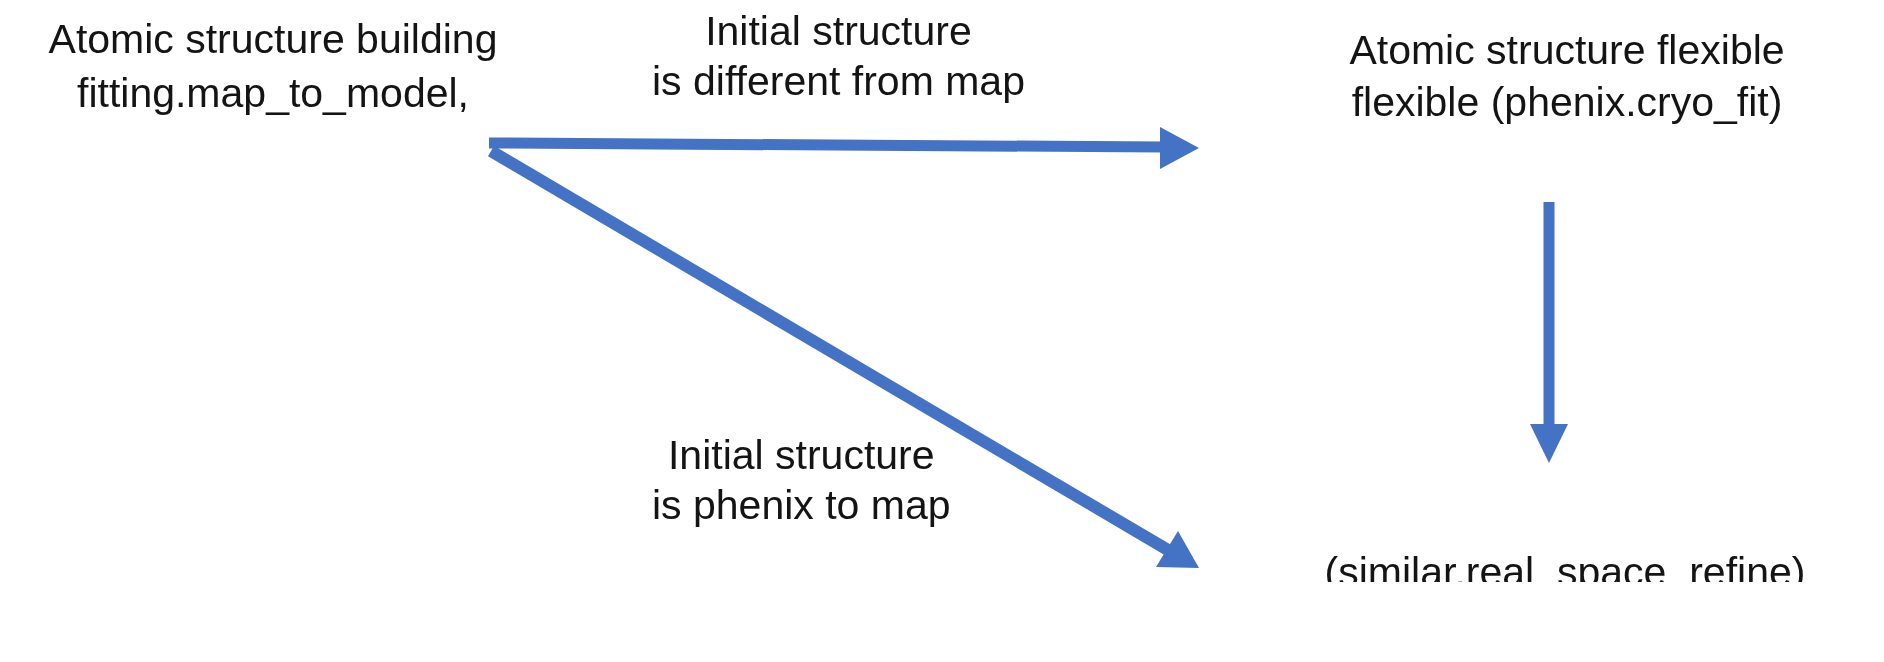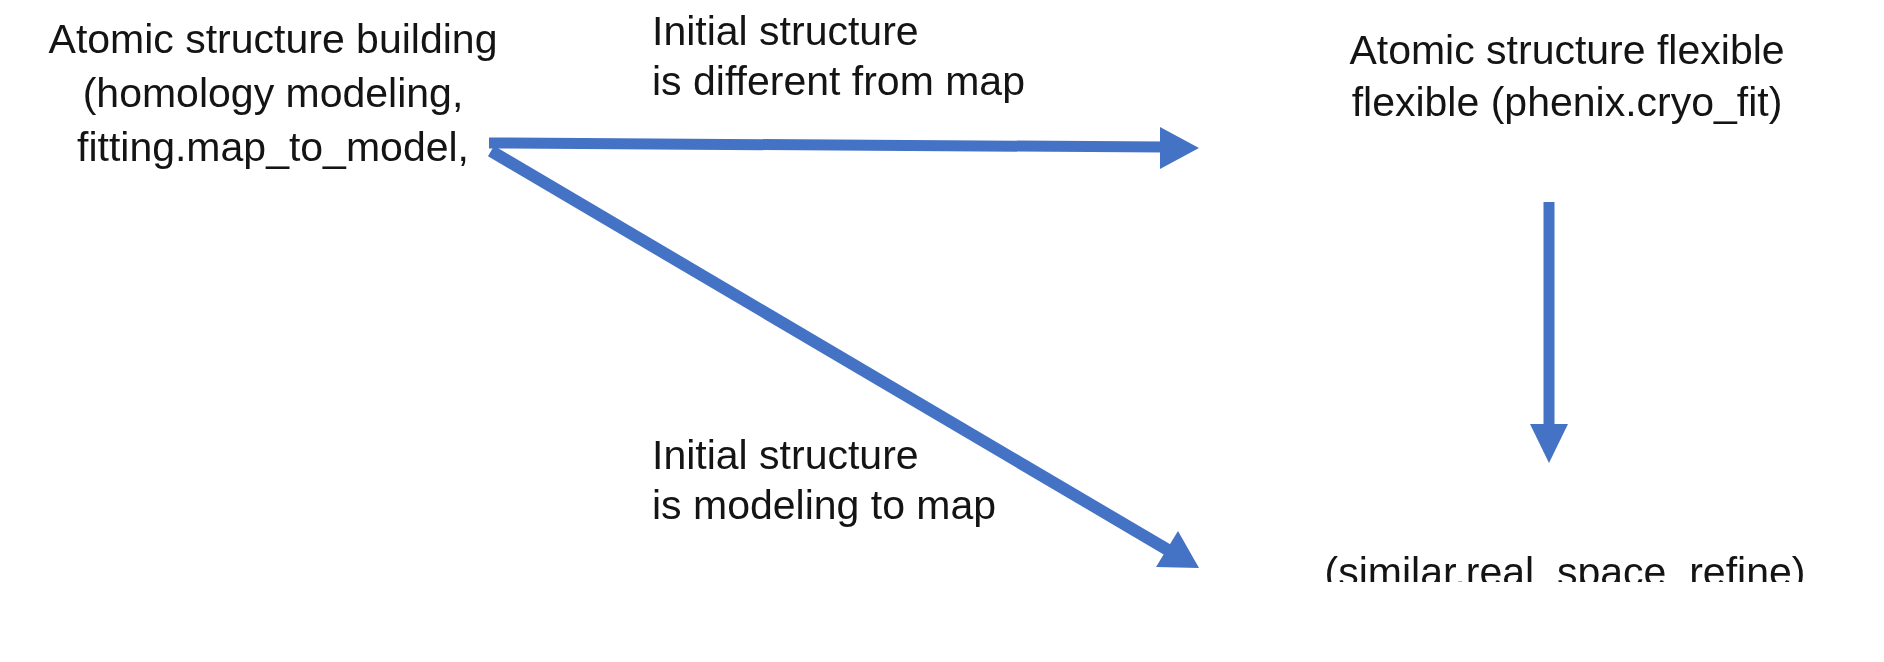--- a/index.html
+++ b/index.html
@@ -17,20 +17,21 @@
     position: absolute;
     left: 0; top: 0;
     width: 1884px; height: 662px;
     z-index: 0;
   }
   .txt {
     position: absolute;
     font-size: 41px;
     z-index: 1;
     white-space: nowrap;
+    text-align: center;
   }
   .center { text-align: center; }
   .it { }
   #node-building   { left: 2px;    top: 12px;  width: 542px; line-height: 54px; }
   #label-different { left: 652px;  top: 6px;   line-height: 50px; }
   #node-fitting    { left: 1262px; top: 24px;  width: 610px; line-height: 52px; }
   #label-similar   { left: 652px;  top: 430px; line-height: 50px; }
   #node-refinement { left: 1250px; top: 546px; width: 630px; line-height: 52px; }
 </style>
 </head>
@@ -48,36 +49,35 @@
       <polygon points="1199,568 1156,567 1178,531" fill="#4472C4"></polygon>
     </g>
     <g>
       <line x1="1549" y1="202" x2="1549" y2="427" stroke-width="11" stroke="#4472C4"></line>
       <polygon points="1549,463 1530,424 1568,424" fill="#4472C4"></polygon>
     </g>
   </svg>
 
   <div class="txt center" id="node-building">
     <div>Atomic structure building</div>
-    <div>(homology modeling,</div>
     <div class="it">fitting.map_to_model,</div>
   </div>
 
   <div class="txt" id="label-different">
     <div>Initial structure</div>
     <div>is different from map</div>
   </div>
 
   <div class="txt center" id="node-fitting">
     <div>Atomic structure flexible</div>
     <div><span>flexible (</span><span class="it">phenix.cryo_fit</span><span>)</span></div>
   </div>
 
   <div class="txt" id="label-similar">
     <div>Initial structure</div>
-    <div>is modeling to map</div>
+    <div>is phenix to map</div>
   </div>
 
   <div class="txt center" id="node-refinement">
     <div><span>(</span><span class="it">similar.real_space_refine</span><span>)</span></div>
   </div>
 
 </div>
 
 </body></html>

